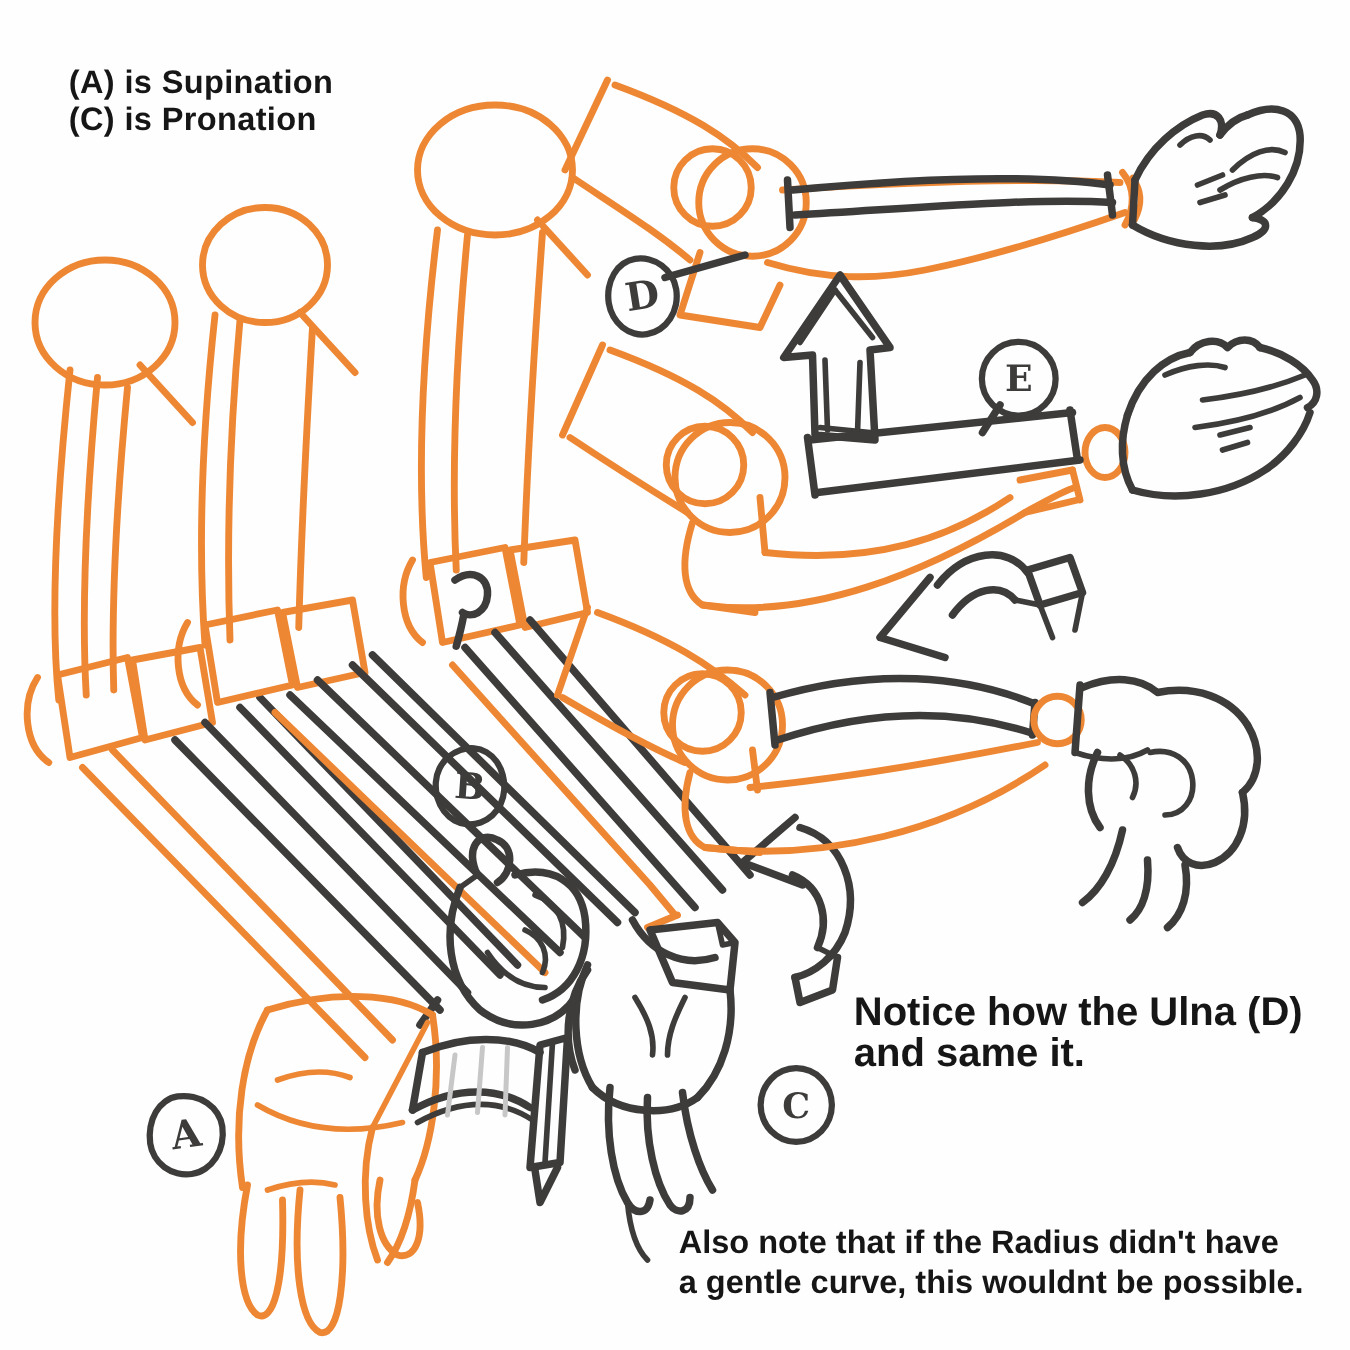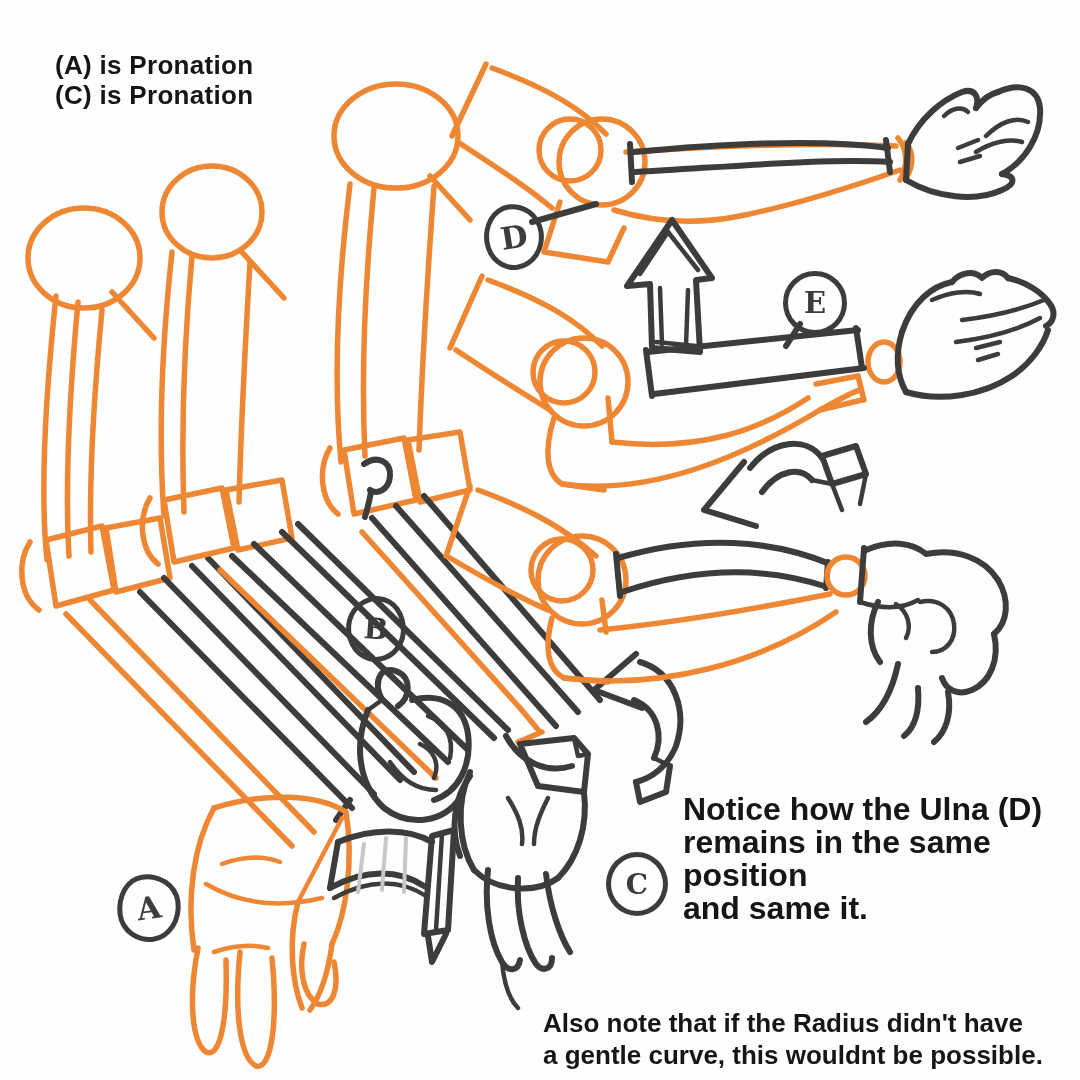--- a/index.html
+++ b/index.html
@@ -23,21 +23,21 @@
   .legend{
     position:absolute;left:55px;top:50px;color:var(--text);
     font-weight:bold;font-size:26px;line-height:30px;letter-spacing:.3px;
   }
   .handle{
     position:absolute;left:790px;top:26px;color:var(--text);
     font-weight:bold;font-size:31px;letter-spacing:.5px;
   }
   .note{position:absolute;color:var(--text);font-weight:bold;}
   .note-ulna{left:683px;top:793px;font-size:32px;line-height:33px;}
-  .note-curve{left:543px;top:977px;font-size:26px;line-height:32px;margin-top:30px;}
+  .note-curve{left:543px;top:977px;font-size:26px;line-height:32px;}
   .label{
     position:absolute;display:flex;align-items:center;justify-content:center;
     border:5px solid var(--dark);color:var(--dark);
     font-family:"DejaVu Serif",serif;font-weight:bold;font-size:31px;
     background:transparent;
   }
   .label-a{left:117px;top:874px;width:54px;height:58px;border-radius:46% 54% 50% 50%/54% 46% 54% 46%;transform:rotate(-8deg);}
   .label-b{left:346px;top:596px;width:50px;height:56px;border-radius:52% 48% 50% 50%/48% 52% 48% 52%;transform:rotate(4deg);font-size:29px;}
   .label-c{left:606px;top:852px;width:52px;height:54px;border-radius:50%;font-size:28px;}
   .label-d{left:484px;top:204px;width:50px;height:56px;border-radius:48% 52% 52% 48%/52% 48% 52% 48%;transform:rotate(-9deg);}
@@ -265,21 +265,21 @@
       <path class="dt" d="M860,602 C884,610 904,608 918,600"></path>
     </g>
 
     <g>
       <path class="d" d="M532,222 L596,204"></path>
       <path class="d" d="M800,324 L786,346"></path>
     </g>
   </svg>
 
   <div class="legend">
-    <div>(A) is Pronation</div>
+    <div>(A) is Supination</div>
     <div>(C) is Pronation</div>
   </div>
 
 
   <div class="label label-a">
     <span>A</span>
   </div>
   <div class="label label-b">
     <span>B</span>
   </div>
@@ -288,21 +288,20 @@
   </div>
   <div class="label label-d">
     <span>D</span>
   </div>
   <div class="label label-e">
     <span>E</span>
   </div>
 
   <div class="note note-ulna">
     <div>Notice how the Ulna (D)</div>
-    <div>remains in the same position</div>
     <div>and same it.</div>
   </div>
 
   <div class="note note-curve">
     <div>Also note that if the Radius didn't have</div>
     <div>a gentle curve, this wouldnt be possible.</div>
   </div>
 
 </div>
 

